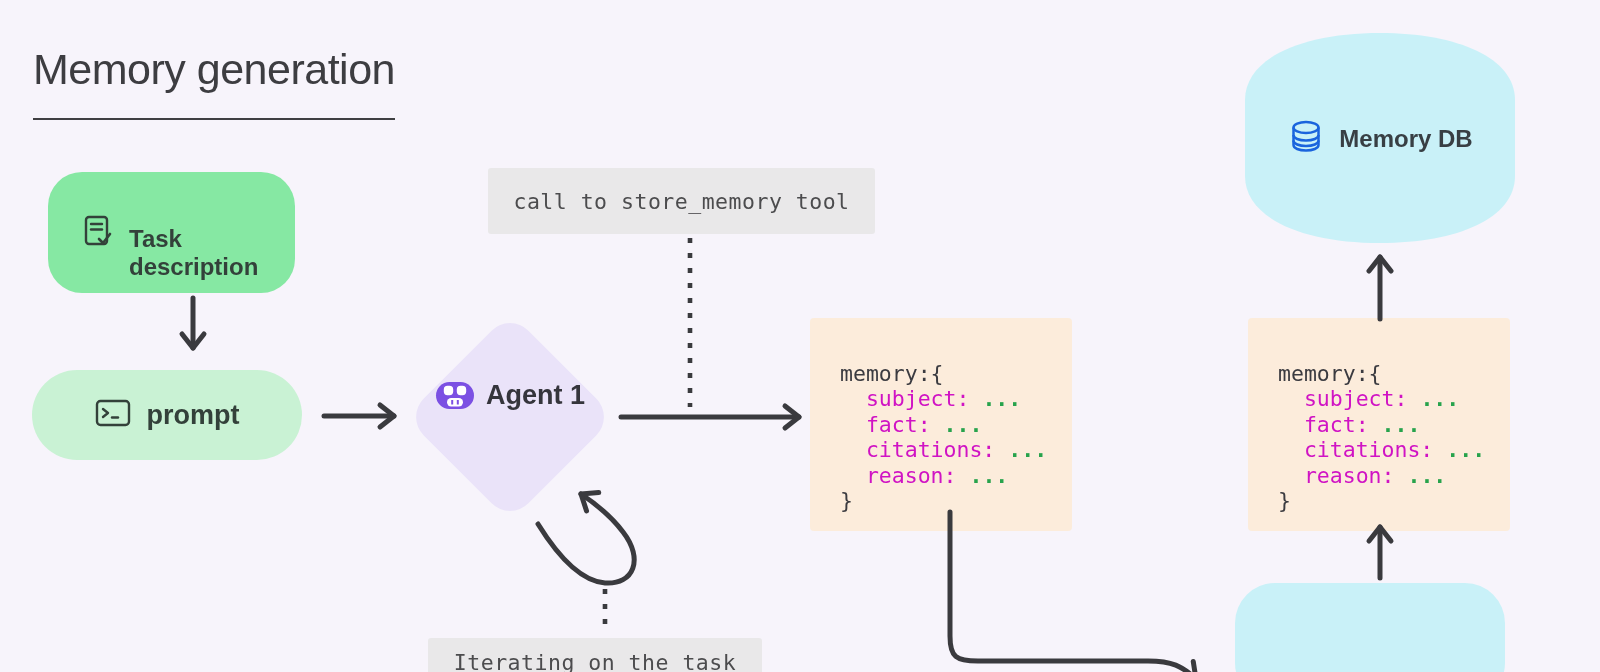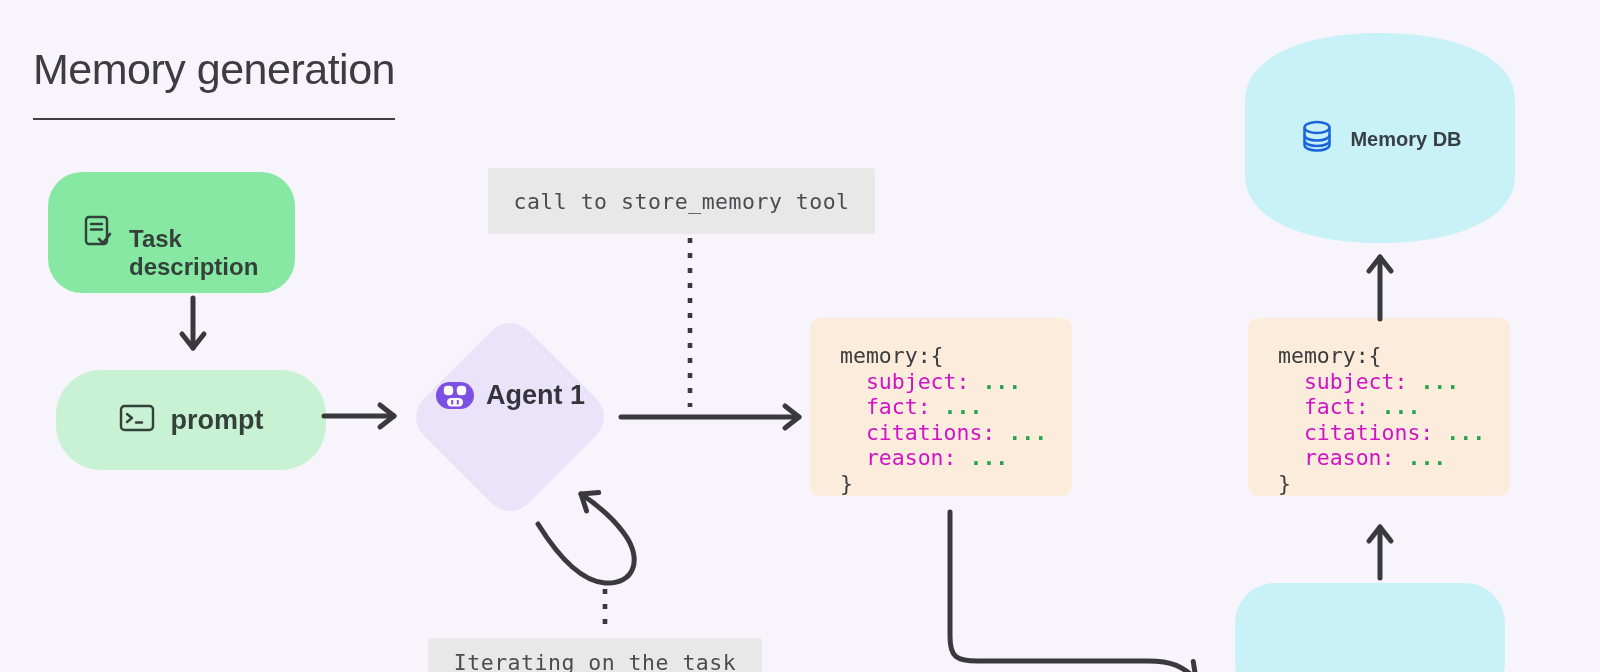--- a/index.html
+++ b/index.html
@@ -19,21 +19,21 @@
   }
 
   
   .node{display:flex;align-items:center;box-sizing:border-box;}
   .task-node{
     left:48px;top:172px;width:247px;height:121px;border-radius:34px;
     background:#86e8a3;padding-left:30px;gap:15px;
   }
   .task-label{font-size:24px;font-weight:700;color:#33413a;line-height:28px;width:130px;margin-top:40px;}
   .prompt-node{
-    left:56px;top:370px;width:270px;height:100px;border-radius:45px;
+    left:32px;top:370px;width:270px;height:90px;border-radius:45px;
     background:#c9f2d4;justify-content:center;gap:16px;
   }
   .prompt-label{font-size:27px;font-weight:700;color:#33413a;}
 
   .agent-diamond{
     left:436px;top:343px;width:148px;height:148px;border-radius:26px;
     background:#eae3f9;transform:rotate(45deg);
   }
   .agent-content{
     left:410px;top:368px;width:200px;height:54px;
@@ -42,35 +42,35 @@
   .agent-label{font-size:27px;font-weight:700;color:#35353c;}
 
   .tool-call-node{
     left:488px;top:168px;width:387px;height:66px;border-radius:3px;
     background:#e9e8e9;justify-content:center;
   }
   .mono{font-family:"DejaVu Sans Mono", monospace;}
   .tool-call-label{font-size:21.5px;color:#4c4c4e;letter-spacing:0.5px;text-align:center;}
 
   .memory-node{
-    width:262px;height:178px;border-radius:10px;background:#fcecdb;
+    width:262px;height:213px;border-radius:4px;background:#fcecdb;
     padding:25px 0 0 30px;
   }
   .memory-node-1{left:810px;top:318px;}
   .memory-node-2{left:1248px;top:318px;}
   .code{font-family:"DejaVu Sans Mono", monospace;font-size:21.5px;line-height:25.5px;color:#3b3b40;}
   .code .ind{padding-left:2ch;}
   .c-key{color:#d013c4;font-weight:400;}
   .c-dots{color:#27a34c;font-weight:700;}
 
   .memory-db-content{
     left:1250px;top:112px;width:260px;height:54px;
     display:flex;align-items:center;justify-content:center;gap:14px;
   }
-  .memory-db-label{font-size:20px;font-weight:700;color:#383f44;}
+  .memory-db-label{font-size:24px;font-weight:700;color:#383f44;}
 
   .bottom-cyan-node{
     left:1235px;top:583px;width:270px;height:120px;border-radius:40px;
     background:#c9f1f8;
   }
 
   .iterating-node{
     left:428px;top:638px;width:334px;height:70px;border-radius:3px;
     background:#e9e8e9;justify-content:center;align-items:flex-start;
     padding-top:12px;

